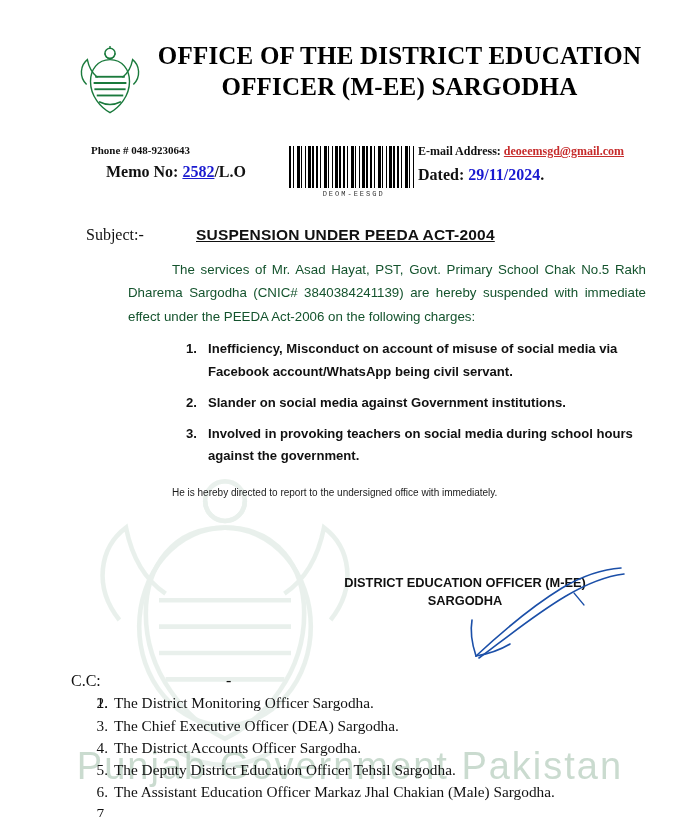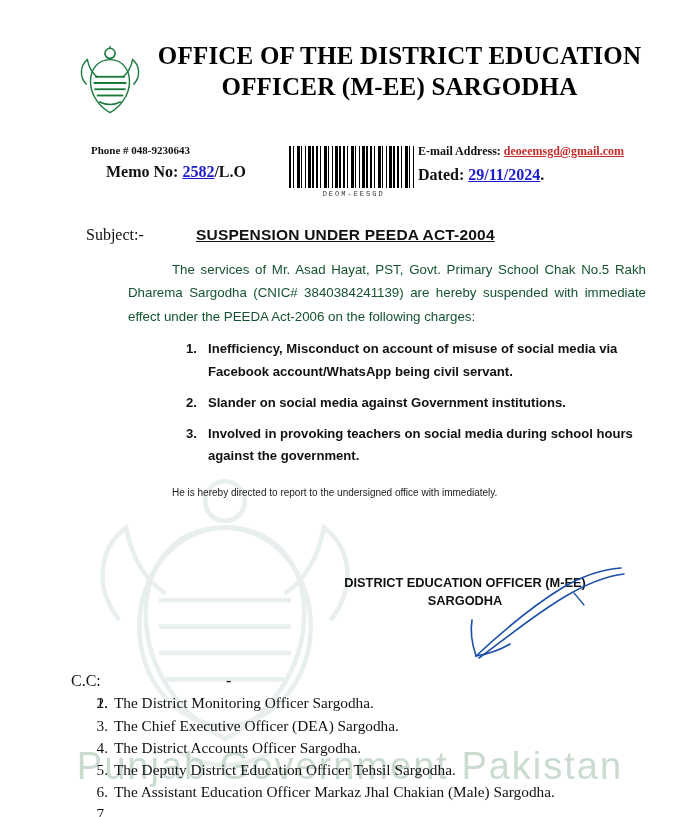--- a/index.html
+++ b/index.html
@@ -113,21 +113,20 @@
     text-decoration: underline;
     font-weight: bold;
   }
   .dated {
     font-size: 16px;
     font-weight: bold;
     white-space: nowrap;
   }
   .dated .date {
     color: #1a1ad0;
-    text-decoration: underline;
   }
 
   
   .barcode-wrap {
     width: 130px;
     text-align: center;
     margin-top: 2px;
   }
   .barcode {
     height: 42px;

